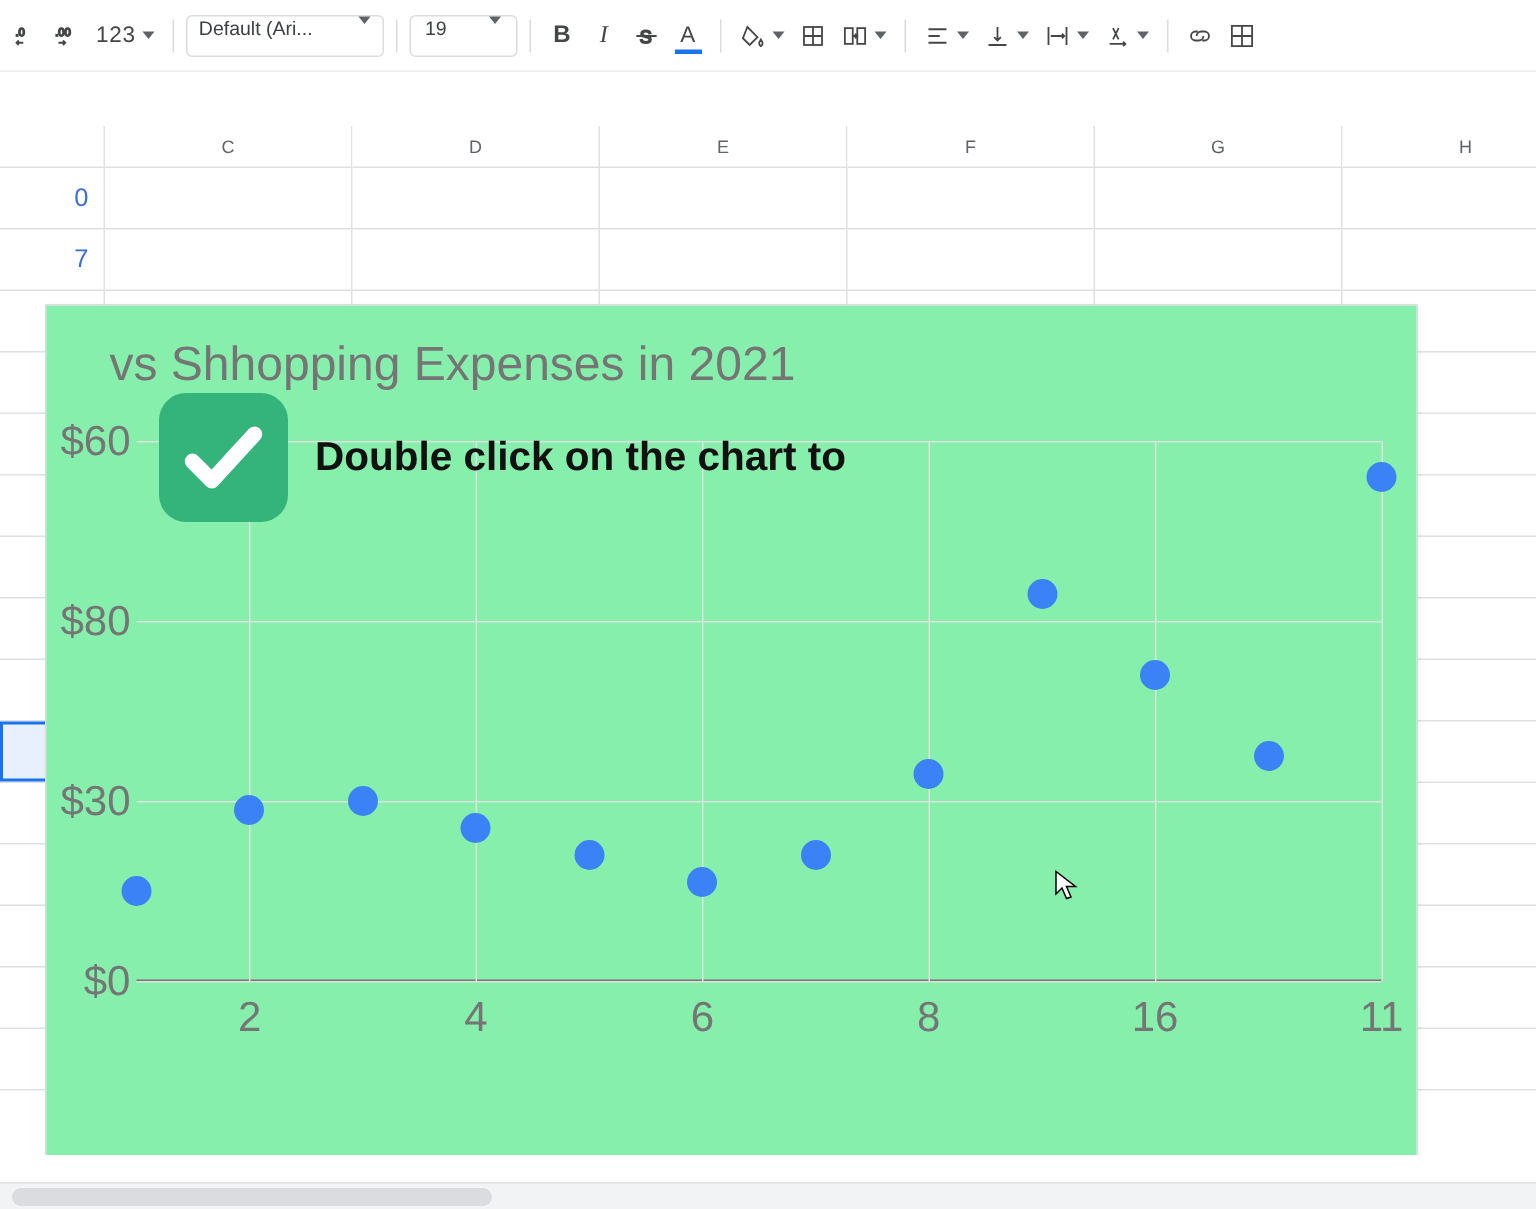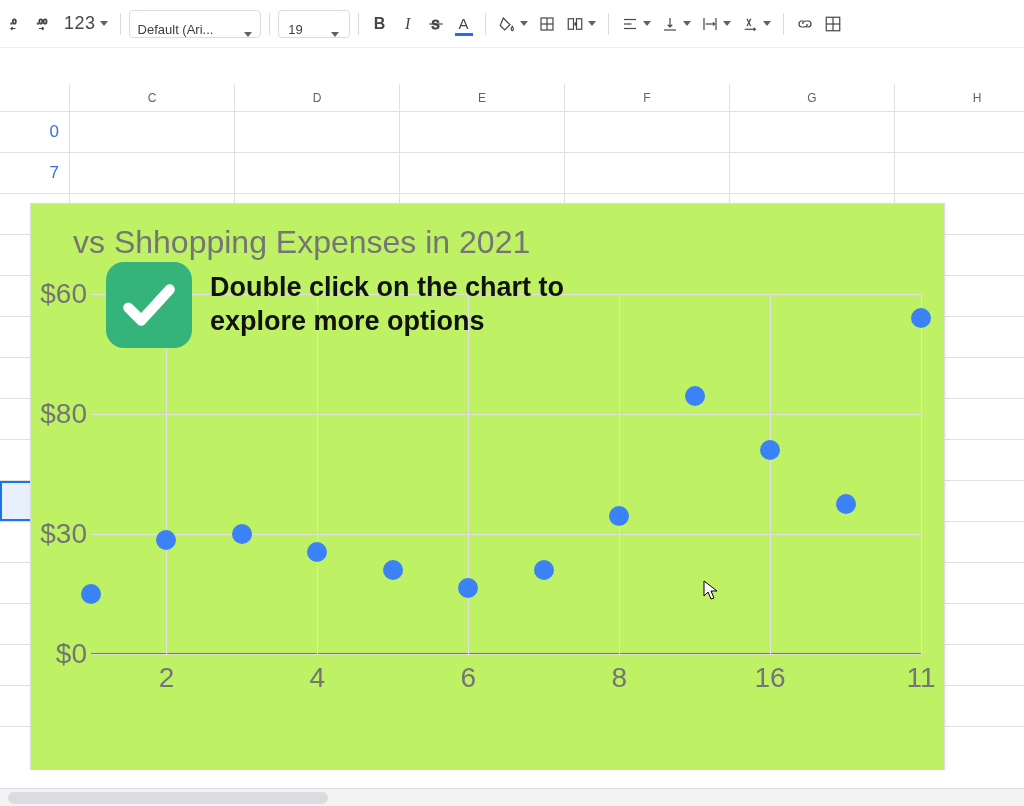--- a/index.html
+++ b/index.html
@@ -53,21 +53,21 @@
     margin: 0 6px;
   }
   .dd-caret {
     width:0; height:0;
     border-left:4px solid transparent;
     border-right:4px solid transparent;
     border-top:5px solid #5f6368;
     margin-left:4px;
   }
   .font-select, .size-select {
-    display:flex; align-items:flex-end;
+    display:flex; align-items:flex-start;
     border:1px solid #dadce0; border-radius:4px;
     height:28px; padding:0 8px;
     cursor:pointer;
     color:#3c4043;
   }
   .font-select { width:132px; justify-content:space-between; }
   .size-select { width:72px; justify-content:center; gap:24px; }
   .text-color-underline {
     width:18px; height:3px; background:var(--accent-blue);
     position:absolute; bottom:2px; left:4px;
@@ -117,21 +117,21 @@
     background:#e8f0fe;
     border:2px solid #1a73e8;
     padding-right:8px;
   }
 
   
   .chart-card {
     position:absolute;
     left:30px; top:155px;
     width:915px; height:570px;
-    background:#bef264;
+    background:#86efac;
     border:1px solid #dadce0;
     box-shadow: 1px 1px 4px rgba(0,0,0,.07);
   }
   .chart-title {
     position:absolute;
     left:42px; top:20px;
     font-size:32px;
     color:var(--chart-title);
     font-weight:400;
   }
@@ -226,21 +226,21 @@
         <text x="3" y="12" font-size="10" fill="currentColor" stroke="none">.0</text>
         <path d="M10 18 L4 18 M6 16 L4 18 L6 20"></path>
       </svg>
   </div>
   <div class="tbtn">
     <svg viewBox="0 0 24 24">
         <text x="1" y="12" font-size="10" fill="currentColor" stroke="none">.00</text>
         <path d="M4 18 L10 18 M8 16 L10 18 L8 20"></path>
       </svg>
   </div>
-  <div class="tbtn" style="font-size:18px; letter-spacing:.5px;justify-content:center;">
+  <div class="tbtn" style="font-size:15px; letter-spacing:.5px;justify-content:center;">
     <span>123</span>
     <span class="dd-caret"></span>
   </div>
   <div class="sep"></div>
 
   <div class="font-select">
     <span>Default (Ari...</span>
     <span class="dd-caret"></span>
   </div>
   <div class="sep"></div>
@@ -528,21 +528,20 @@
 </div>
 
 <div class="hint">
   <div class="hint-badge">
     <svg viewBox="0 0 24 24">
         <path d="M4 13 L9 18 L20 6" stroke="#fff" stroke-width="4" fill="none" stroke-linecap="round" stroke-linejoin="round"></path>
       </svg>
   </div>
   <div class="hint-text">
     <div>Double click on the chart to</div>
-    <div>explore more options</div>
   </div>
 </div>
 
 <div class="cursor">
   <svg viewBox="0 0 16 22">
       <path d="M1 1 L1 16 L5 12 L8 19 L11 18 L8 11 L14 11 Z" fill="#fff" stroke="#000" stroke-width="1"></path>
     </svg>
 </div>
 
 <div class="hscroll">

